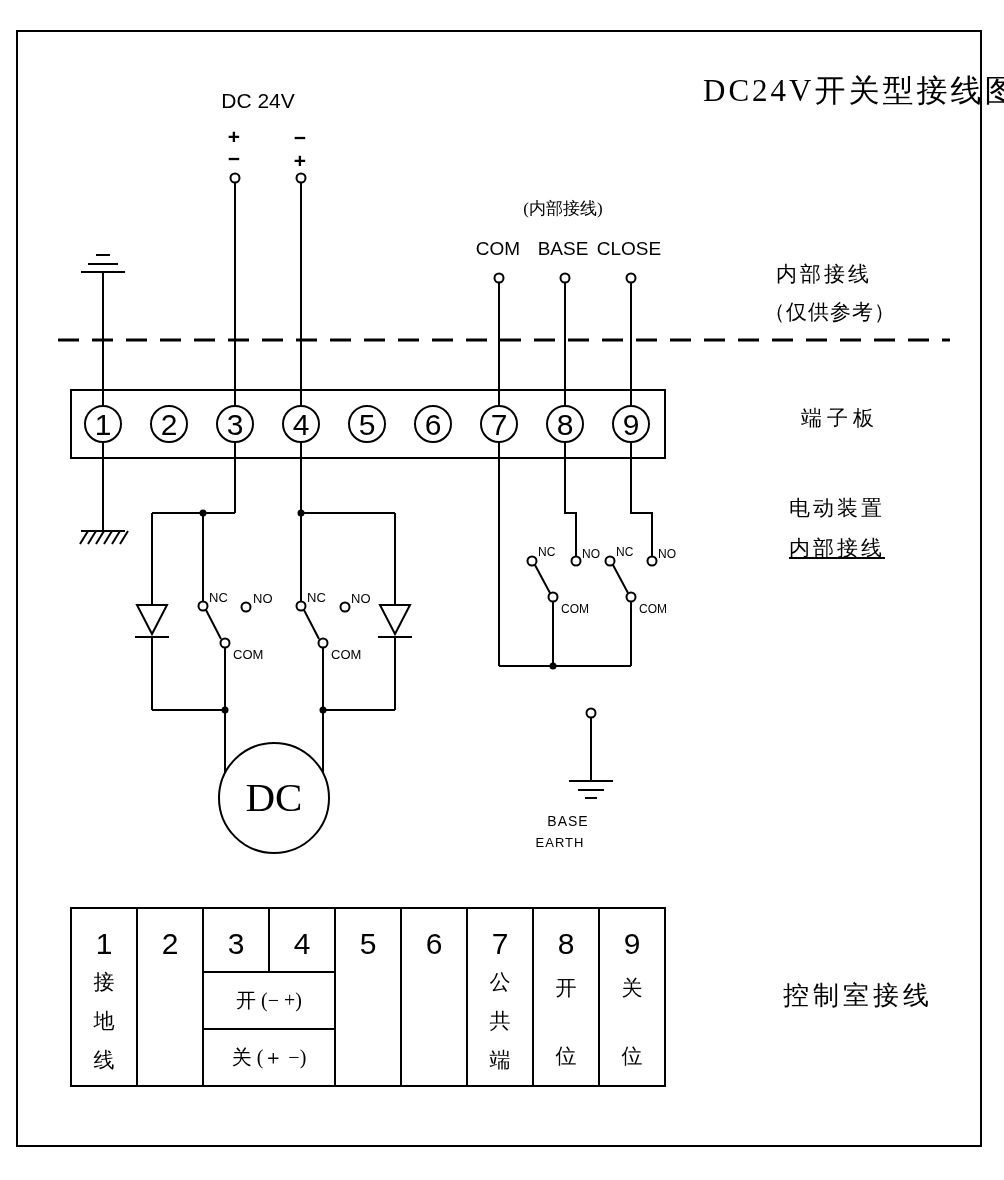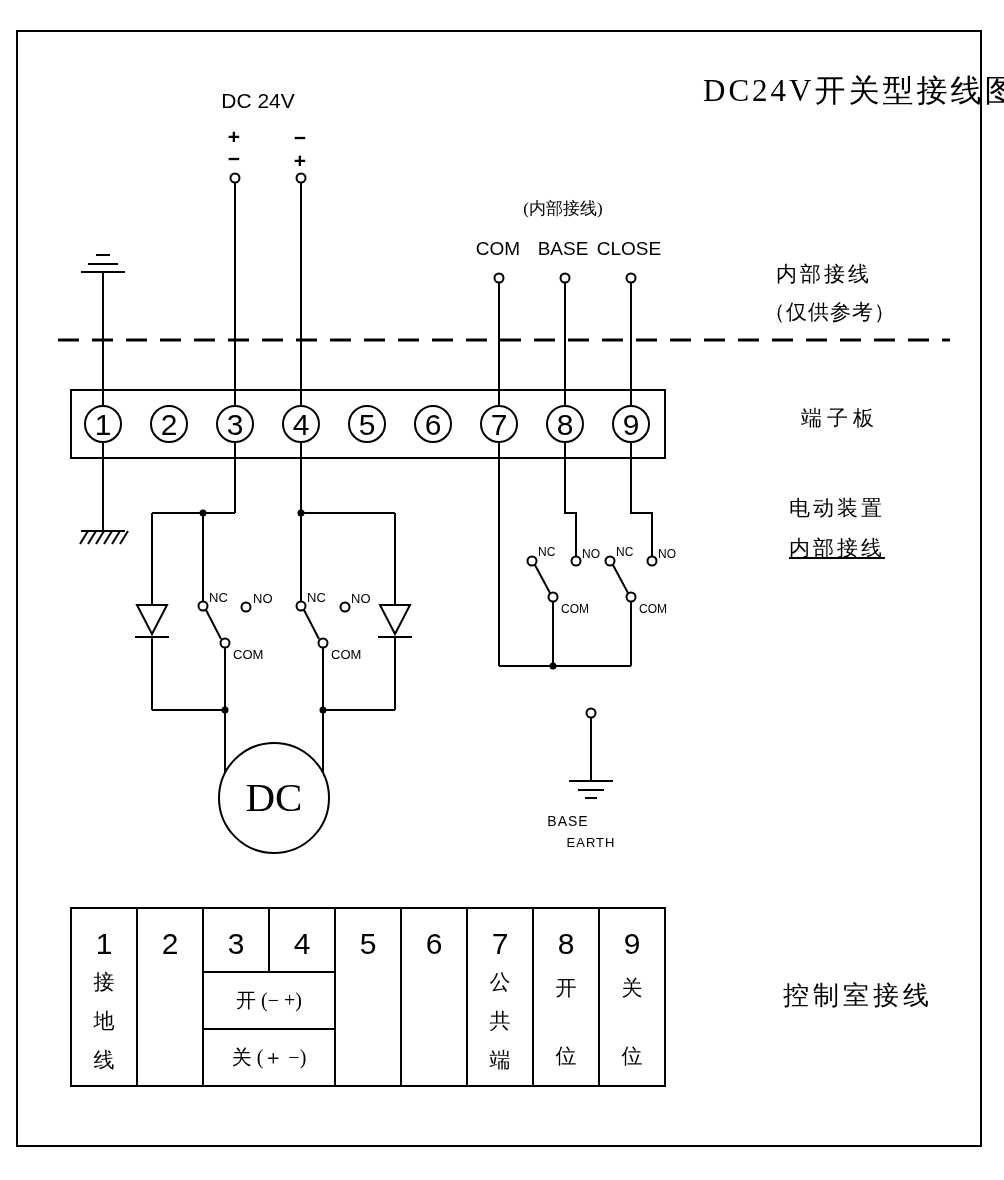--- a/index.html
+++ b/index.html
@@ -171,21 +171,21 @@
   <span class="t sans sw2" style="left:538px;top:546px;">NC</span>
   <span class="t sans sw2" style="left:582px;top:548px;">NO</span>
   <span class="t sans sw2" style="left:561px;top:603px;">COM</span>
   <span class="t sans sw2" style="left:616px;top:546px;">NC</span>
   <span class="t sans sw2" style="left:658px;top:548px;">NO</span>
   <span class="t sans sw2" style="left:639px;top:603px;">COM</span>
 
   <span class="t serif cx" style="left:274px;top:777px;font-size:41px;">DC</span>
 
   <span class="t sans cx" style="left:568px;top:814px;font-size:14px;letter-spacing:1px;">BASE</span>
-  <span class="t sans cx" style="left:591px;top:836px;font-size:13px;letter-spacing:1px;">EARTH</span>
+  <span class="t sans cx" style="left:560px;top:836px;font-size:13px;letter-spacing:1px;">EARTH</span>
 
   <span class="t sans num" style="left:84px;top:929px;">1</span>
   <span class="t sans num" style="left:150px;top:929px;">2</span>
   <span class="t sans num" style="left:216px;top:929px;">3</span>
   <span class="t sans num" style="left:282px;top:929px;">4</span>
   <span class="t sans num" style="left:348px;top:929px;">5</span>
   <span class="t sans num" style="left:414px;top:929px;">6</span>
   <span class="t sans num" style="left:480px;top:929px;">7</span>
   <span class="t sans num" style="left:546px;top:929px;">8</span>
   <span class="t sans num" style="left:612px;top:929px;">9</span>

